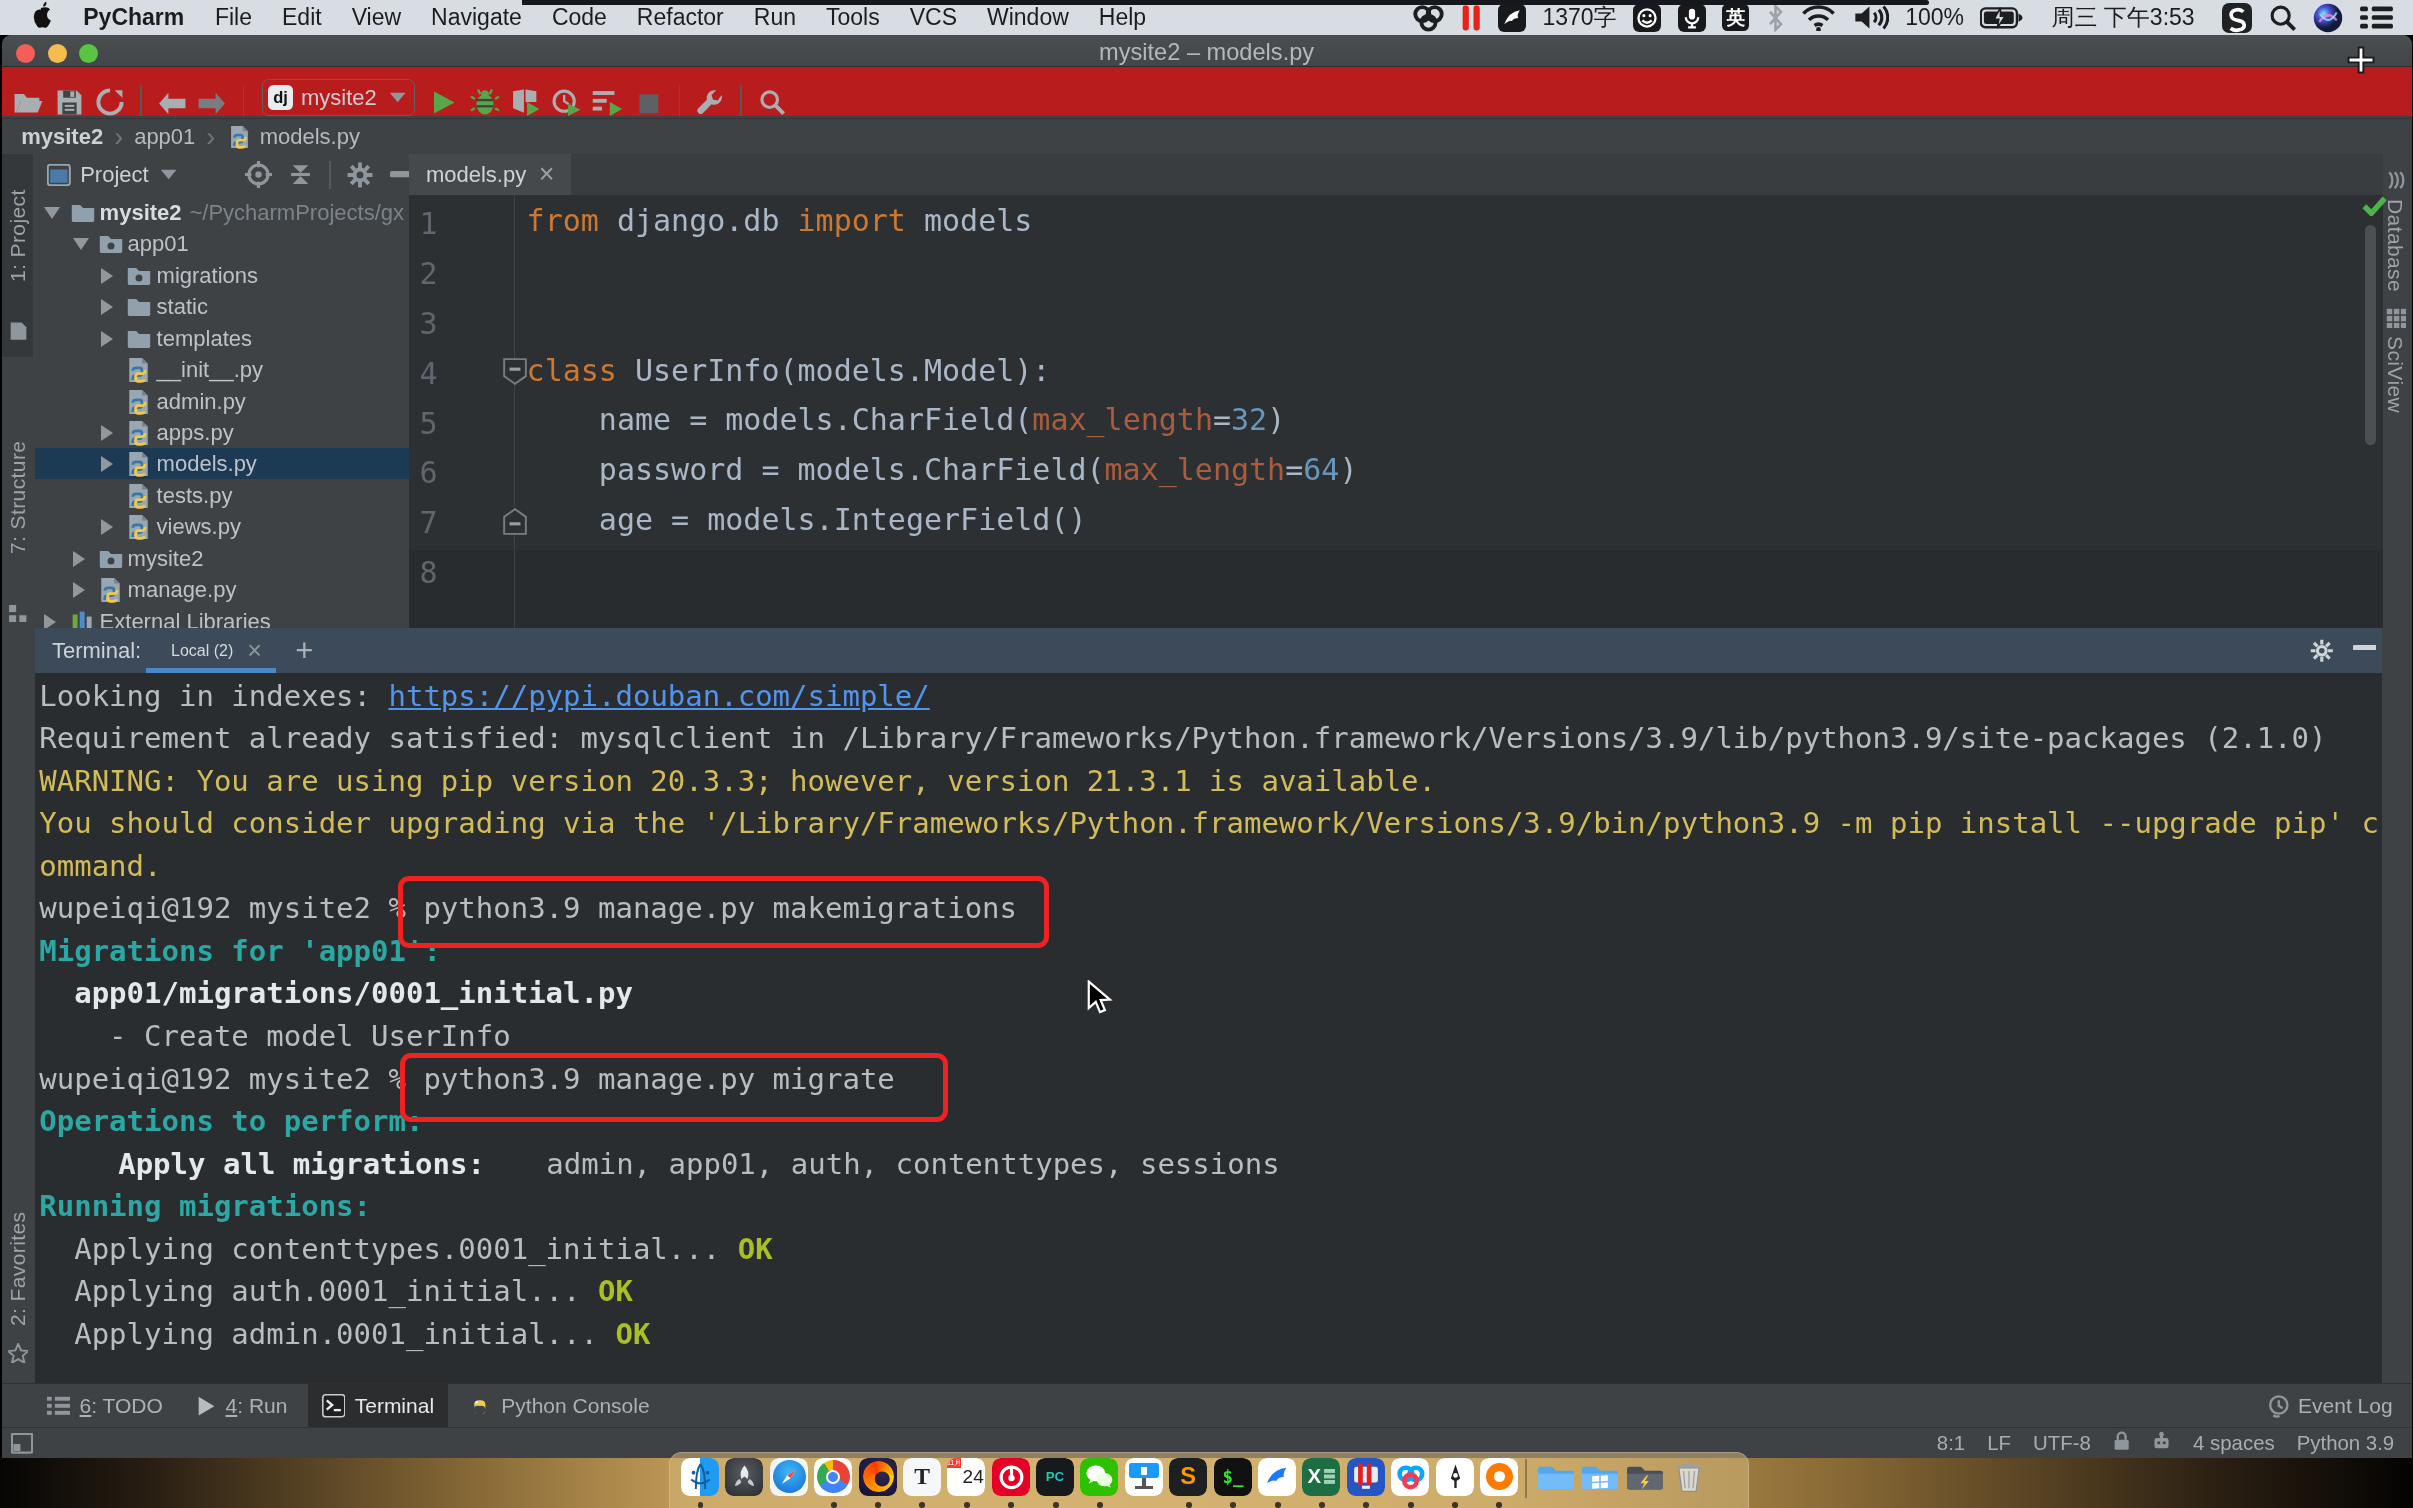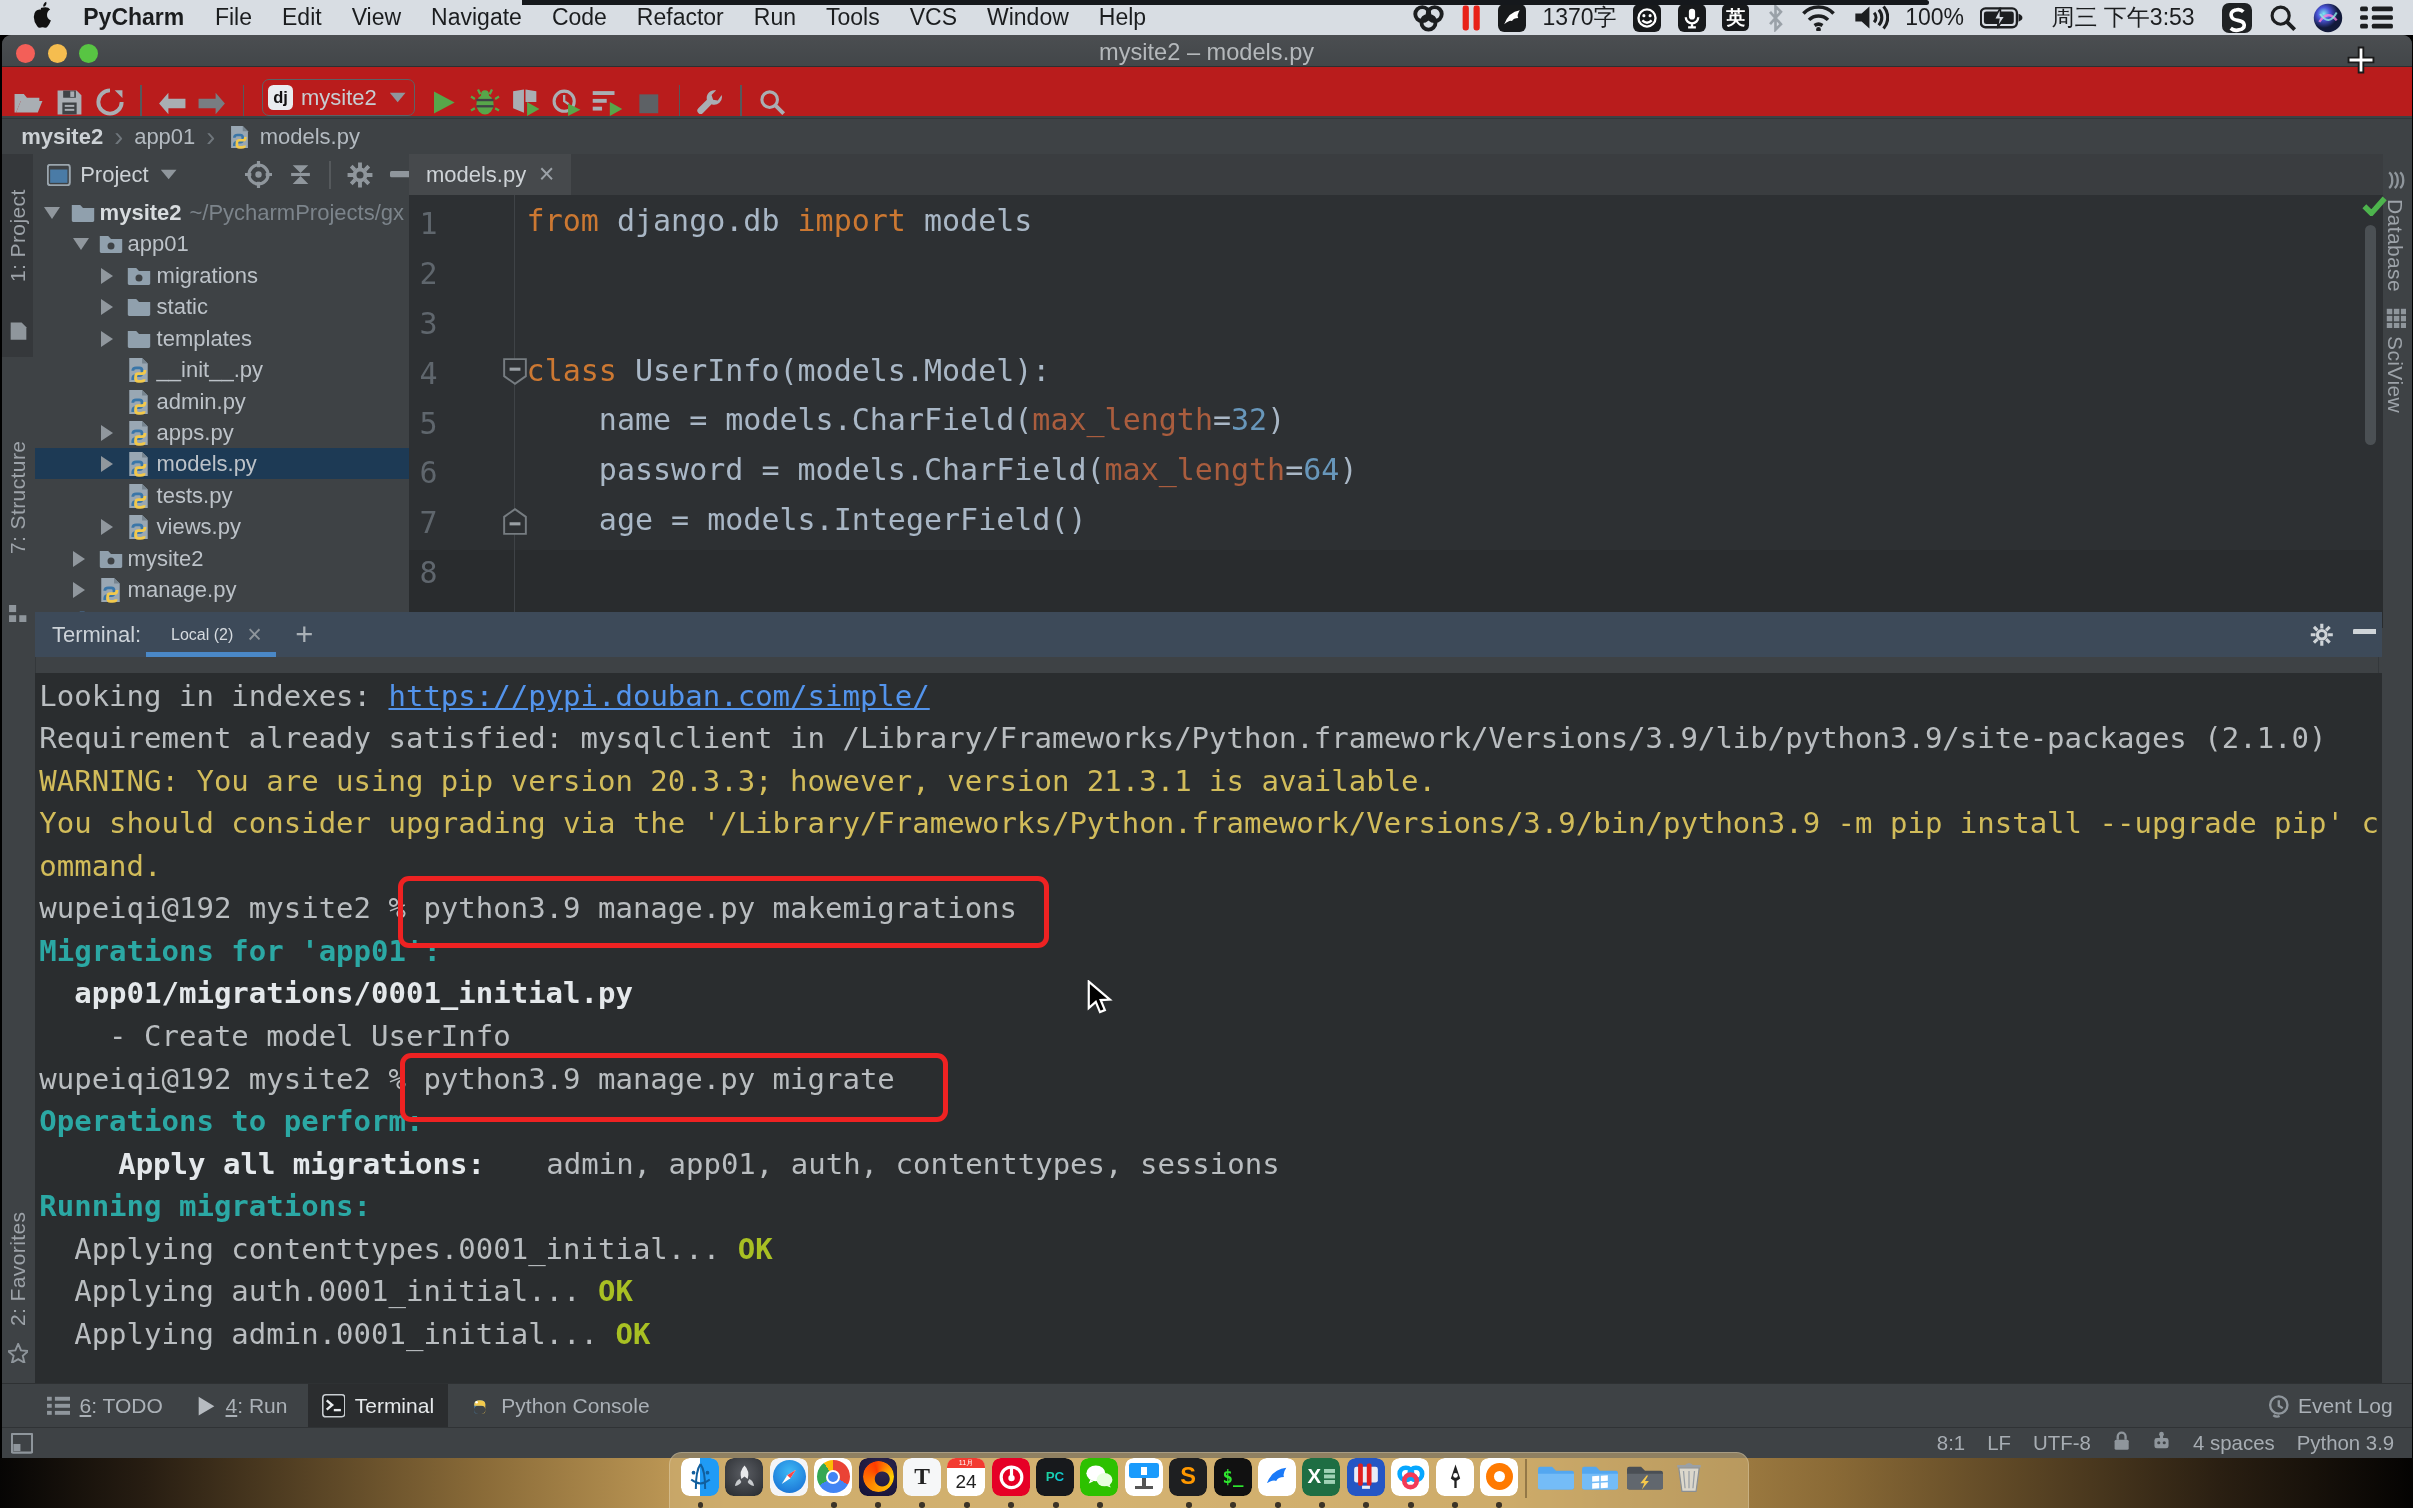--- a/index.html
+++ b/index.html
@@ -58,21 +58,21 @@
   #gutterline{left:105px;top:0;width:1.6px;height:100%;background:#3f4347;}
   .lnum{position:absolute;right:79px;color:#5f666d;font-size:30px;font-family:"DejaVu Sans Mono",monospace;width:63px;text-align:right;}
   .codeline{position:absolute;left:118px;font-size:30px;font-family:"DejaVu Sans Mono",monospace;white-space:pre;color:#a9b7c6;}
   .c-kw{color:#cc7832;}
   .c-arg{color:#aa5d3e;}
   .c-num{color:#6897bb;}
   .fold{position:absolute;left:92px;width:28px;height:28px;}
   #edcheck{left:1953px;top:42px;}
   #edscroll{left:1956px;top:71px;width:11px;height:220px;background:#4b5054;border-radius:5.5px;}
   
-  #termhead{left:33px;top:577px;width:2347px;height:45px;background:#3d4a59;display:flex;align-items:center;}
+  #termhead{left:33px;top:593px;width:2347px;height:45px;background:#3d4a59;display:flex;align-items:center;}
   #termhead .tlabel{color:#ccd2d8;font-size:22px;margin-left:17.3px;}
   #termtab{position:relative;height:100%;display:flex;align-items:center;margin-left:23.6px;padding:0 6.3px;}
   #termtab .ttext{color:#d6dbe0;font-size:16px;}
   #termtab .x{color:#8e959b;font-size:25px;margin-left:14px;}
   #termtab .under{position:absolute;left:-19px;right:-7.9px;bottom:0;height:5.5px;background:#4a88c7;}
   #termplus{color:#aab1b7;font-size:31px;font-weight:200;margin-left:27px;}
   #terminal{left:33px;top:638px;width:2347px;height:710px;background:#2a2d2f;overflow:hidden;}
   .tline{position:absolute;left:4.7px;height:42px;display:flex;align-items:center;font-size:29px;font-family:"DejaVu Sans Mono",monospace;white-space:pre;}
   .t-default{color:#b9bdc0;}
   .t-warn{color:#d2bc5a;}
@@ -882,21 +882,21 @@
       </div>
       <div class="ddot" style="left: 205px;"></div>
       <div class="dicon" style="left: 233px;">
         <div style="width:100%;height:100%;border-radius:8.6px;background:#f6f7f8;display:flex;align-items:center;justify-content:center;">
           <span style="font:bold 23.6px 'Liberation Serif',serif;color:#222;">T</span>
         </div>
       </div>
       <div class="ddot" style="left: 249px;"></div>
       <div class="dicon" style="left: 277px;">
         <div style="width:100%;height:100%;border-radius:8.6px;background:#fff;display:flex;align-items:center;justify-content:center;">
-          <div style="width:100%;height:100%;display:flex;flex-direction:column;">
+          <div style="width:100%;height:100%;display:flex;">
             <div style="height:10.2px;background:#f33b30;color:#fff;font-size:7px;text-align:center;line-height:10.2px;">11月</div>
             <div style="flex:1;display:flex;align-items:center;justify-content:center;font-size:19px;color:#222;">24</div>
           </div>
         </div>
       </div>
       <div class="ddot" style="left: 294px;"></div>
       <div class="dicon" style="left: 322px;">
         <div style="width:100%;height:100%;border-radius:8.6px;background:#e60026;display:flex;align-items:center;justify-content:center;">
           <svg width="27" height="27" viewBox="0 0 34 34">
             <circle cx="17" cy="18" r="13" fill="none" stroke="#fff" stroke-width="4"></circle>

